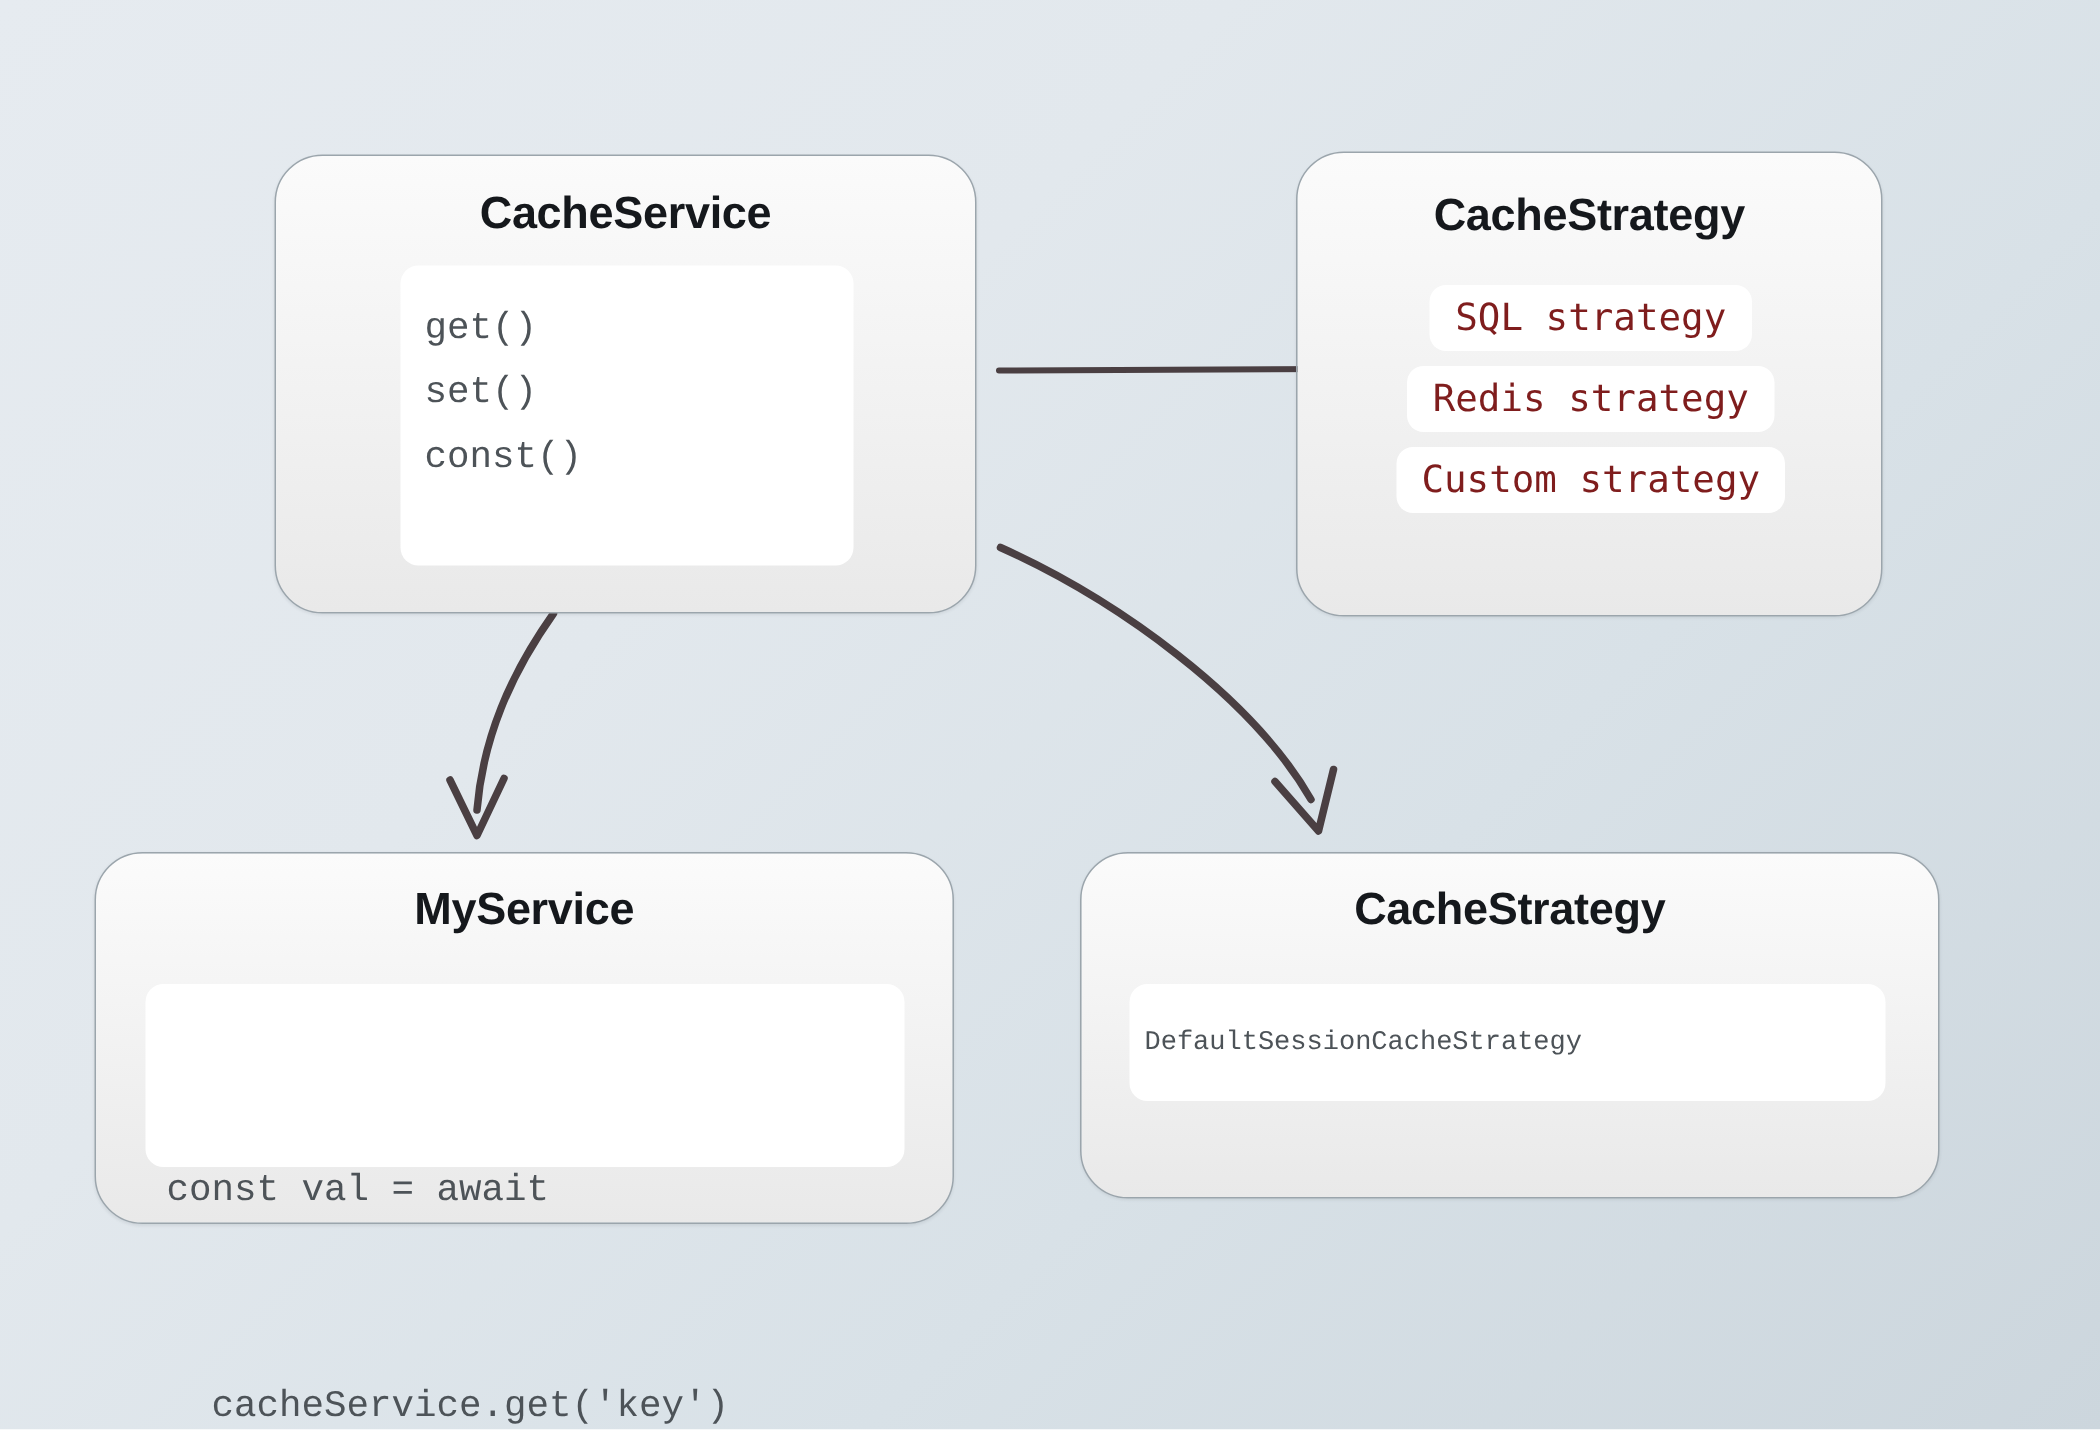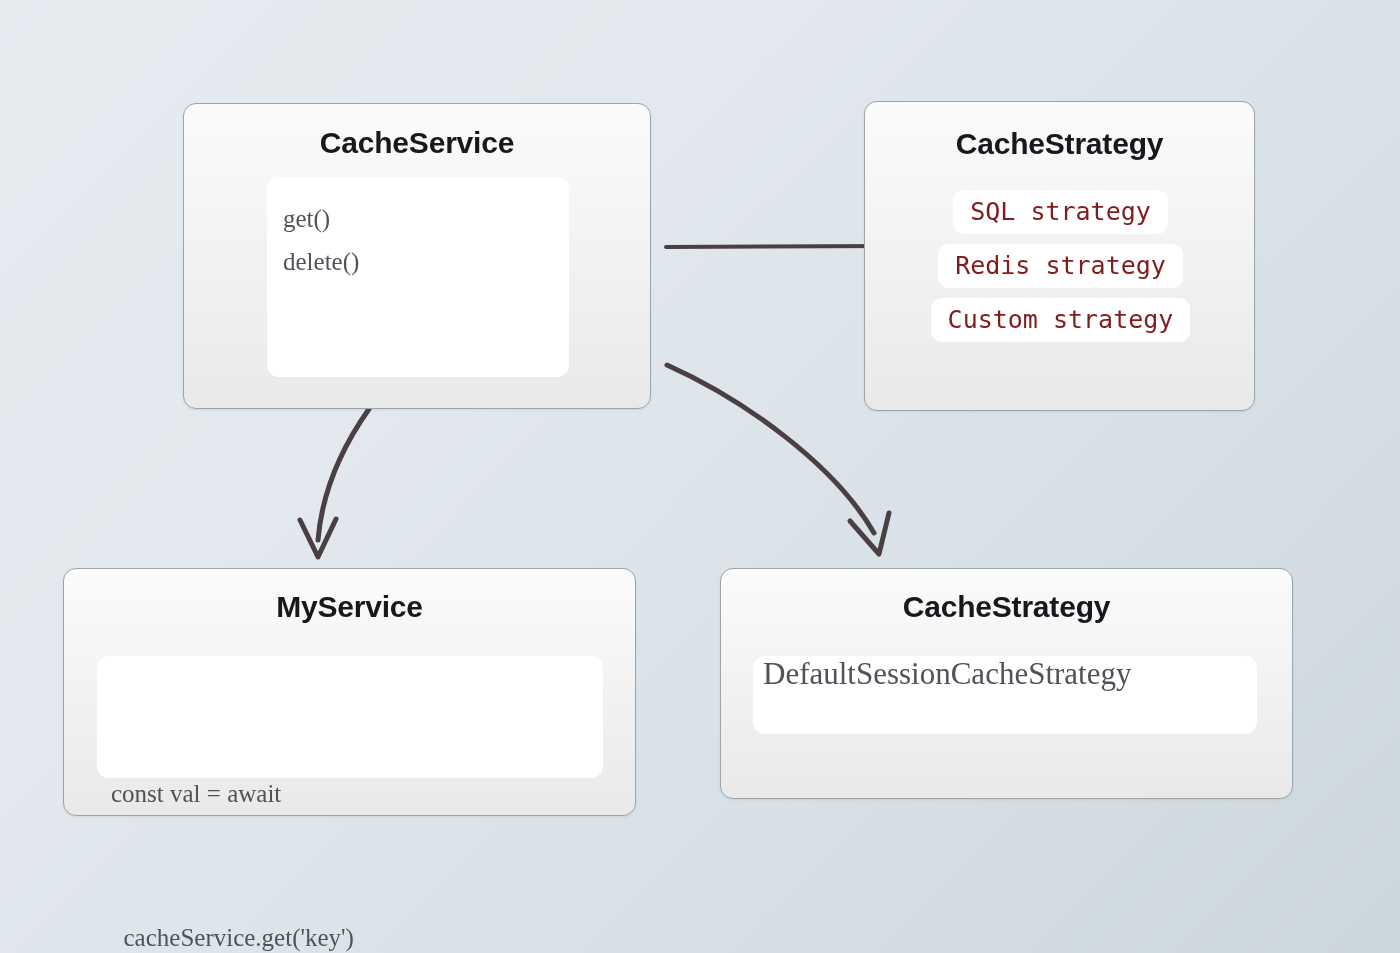--- a/index.html
+++ b/index.html
@@ -27,40 +27,40 @@
     width: 1400px;
     height: 953px;
     pointer-events: none;
   }
 
   
   .card {
     position: absolute;
     box-sizing: border-box;
     border: 1.6px solid #9ba5ac;
-    border-radius: 13px;
+    border-radius: 32px;
     background: linear-gradient(180deg, #fbfbfb 0%, #f4f4f4 40%, #e9e9e9 100%);
     box-shadow: 0 1px 2px rgba(60,70,80,0.10);
   }
   .card-title {
     text-align: center;
     font-weight: bold;
     font-size: 30px;
     letter-spacing: -0.2px;
     color: #15181c;
     line-height: 1;
   }
 
   
   .panel {
     position: absolute;
     box-sizing: border-box;
     background: #ffffff;
     border-radius: 12px;
-    font-family: Liberation Serif, serif;
+    font-family: Liberation Mono, monospace;
     color: #4d5358;
   }
 
   
   #card-cacheservice { left: 183px; top: 103px; width: 468px; height: 306px; }
   #card-cacheservice .card-title { margin-top: 24px; }
   #panel-methods {
     left: 83px; top: 73px; width: 302px; height: 200px;
     padding: 20px 0 0 16px;
     font-size: 25px;
@@ -99,23 +99,23 @@
     line-height: 48px;
     white-space: pre;
   }
 
   
   #card-sessioncache { left: 720px; top: 568px; width: 573px; height: 231px; }
   #card-sessioncache .card-title { margin-top: 23px; }
   #panel-sessionstrategy {
     left: 32px; top: 87px; width: 504px; height: 78px;
     display: flex;
-    align-items: flex-start;
+    align-items: center;
     padding-left: 10px;
-    font-size: 31px;
+    font-size: 18px;
     white-space: pre;
   }
 </style>
 </head>
 <body>
 
 <div id="stage">
 
   <svg id="edges" viewBox="0 0 1400 953" xmlns="http://www.w3.org/2000/svg">
 
@@ -125,21 +125,22 @@
     <path d="M 300,520 L 318,557 L 336,519" fill="none" stroke="#4a3f42" stroke-width="5" stroke-linecap="round" stroke-linejoin="round"></path>
 
     <path d="M 667,365 C 745,400 835,465 874,533" fill="none" stroke="#4a3f42" stroke-width="5" stroke-linecap="round"></path>
     <path d="M 850,521 L 879,554 L 889,513" fill="none" stroke="#4a3f42" stroke-width="5" stroke-linecap="round" stroke-linejoin="round"></path>
   </svg>
 
   <div class="card" id="card-cacheservice">
     <div class="card-title">CacheService</div>
     <div class="panel" id="panel-methods">
       <div>get()</div>
-      <div>delete()</div>
+      <div>set()</div>
+      <div>const()</div>
     </div>
   </div>
 
   <div class="card" id="card-cachestrategy">
     <div class="card-title">CacheStrategy</div>
     <div id="chips">
       <div class="chip">SQL strategy</div>
       <div class="chip">Redis strategy</div>
       <div class="chip">Custom strategy</div>
     </div>

